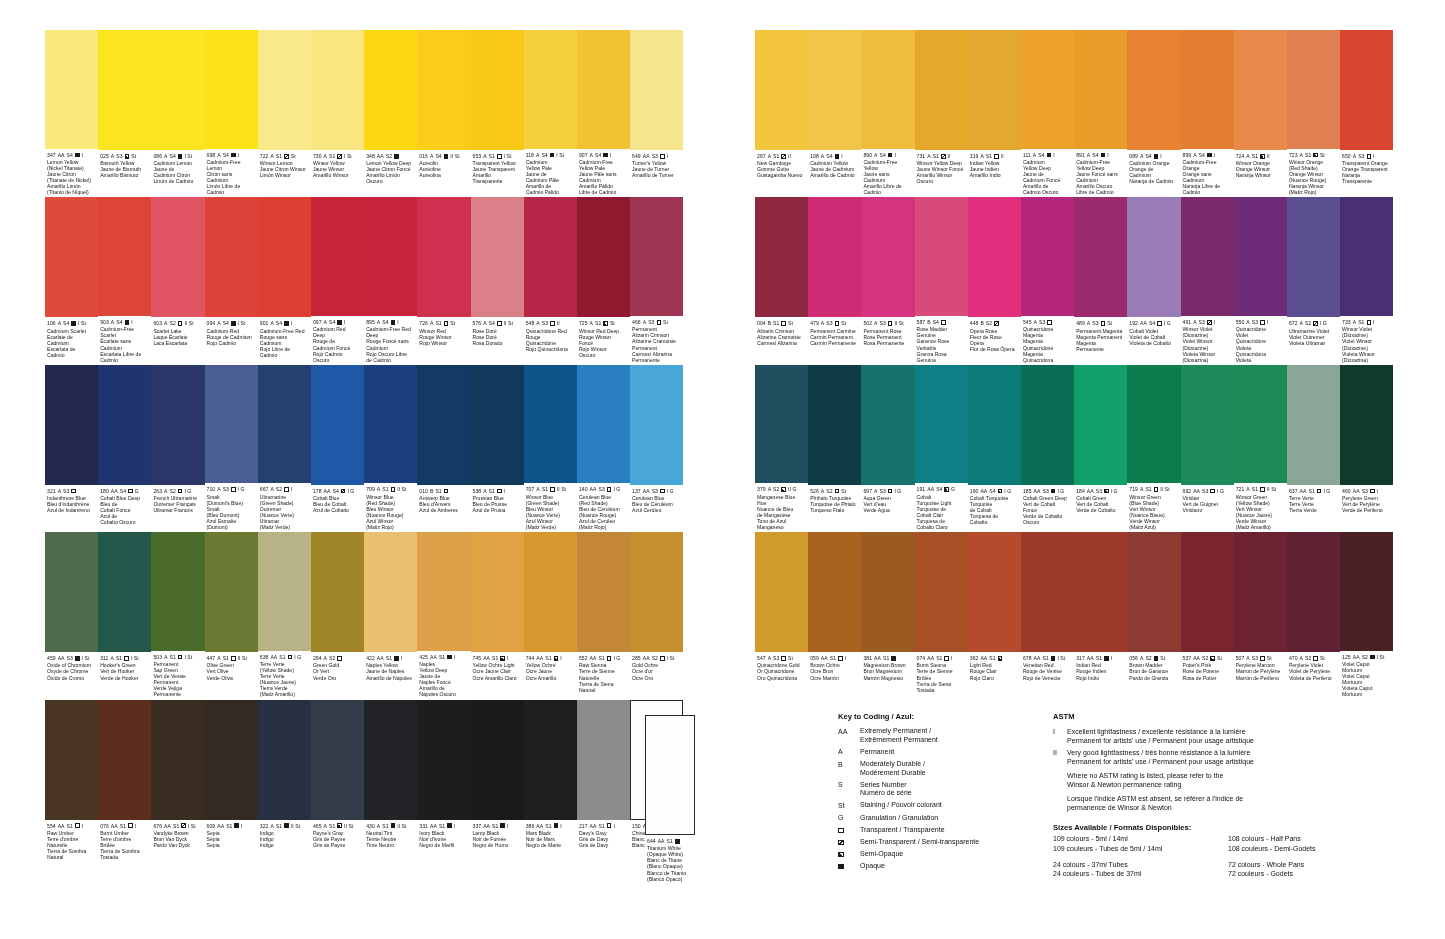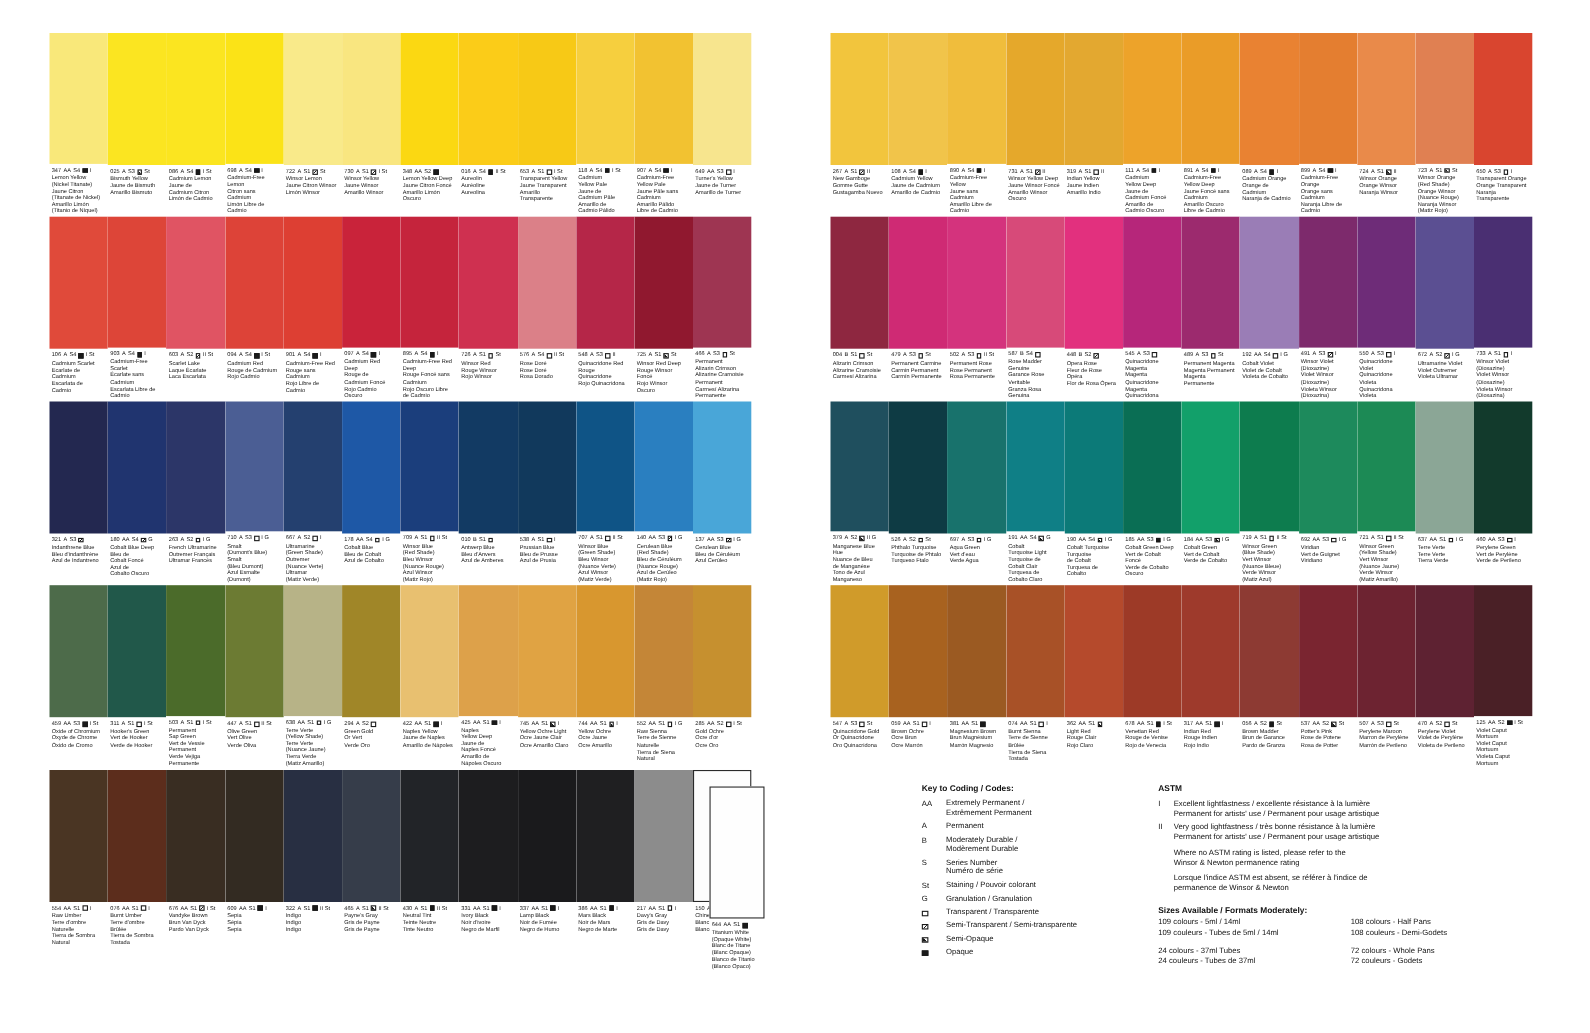--- a/index.html
+++ b/index.html
@@ -2075,21 +2075,21 @@
             <div>(Blanc Opaque)</div>
             <div>Blanco de Titanio</div>
             <div>(Blanco Opaco)</div>
           </div>
         </div>
       </div>
     </div>
 
   <div id="legend">
     <div class="legend-col" id="legend-key">
-      <div class="legend-title">Key to Coding / Codes:</div>
+      <div class="legend-title">Key to Coding / Azul:</div>
       <div id="key-items">
           <div class="key-row">
             <div class="key-sym">AA</div>
             <div class="key-txt">
               <div>Extremely Permanent /</div>
               <div>Extrêmement Permanent</div>
             </div>
           </div>
           <div class="key-row">
             <div class="key-sym">A</div>
@@ -2178,21 +2178,21 @@
       <div id="astm-notes">
           <div class="astm-note">
             <div>Where no ASTM rating is listed, please refer to the</div>
             <div>Winsor &amp; Newton permanence rating</div>
           </div>
           <div class="astm-note">
             <div>Lorsque l'indice ASTM est absent, se référer à l'indice de</div>
             <div>permanence de Winsor &amp; Newton</div>
           </div>
         </div>
-      <div class="sizes-title">Sizes Available / Formats Moderately:</div>
+      <div class="sizes-title">Sizes Available / Formats Disponibles:</div>
       <div class="sizes-grid">
         <div class="sizes-c" id="sizes-left">
             <div>109 colours - 5ml / 14ml</div>
             <div>109 couleurs - Tubes de 5ml / 14ml</div>
             <div class="gap"></div>
             <div>24 colours - 37ml Tubes</div>
             <div>24 couleurs - Tubes de 37ml</div>
           </div>
         <div class="sizes-c" id="sizes-right">
             <div>108 colours - Half Pans</div>

